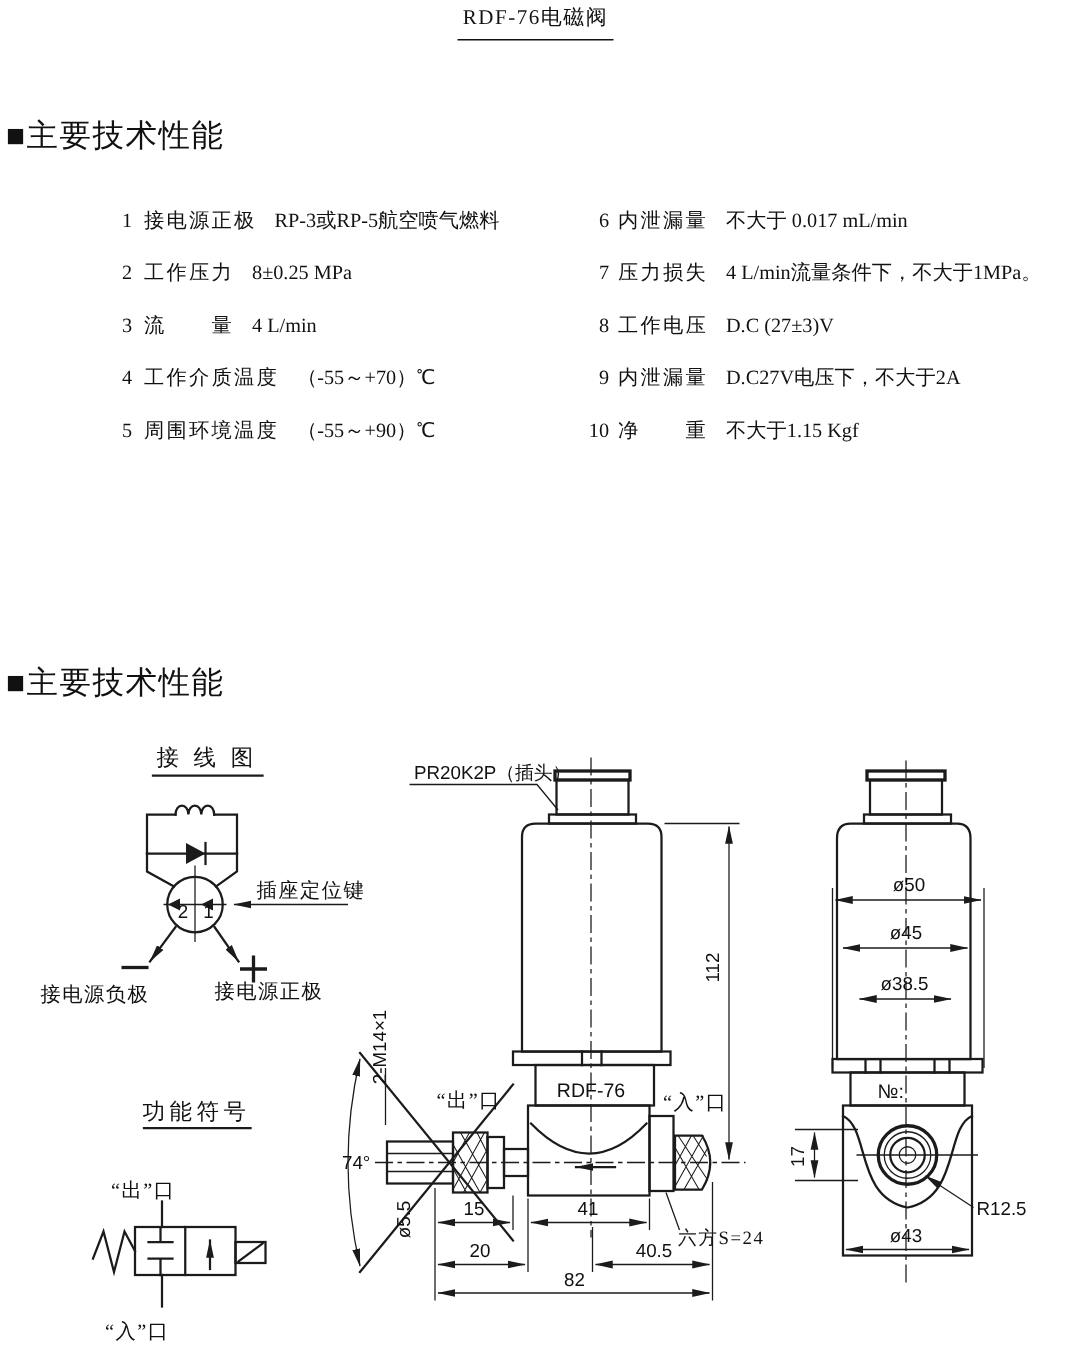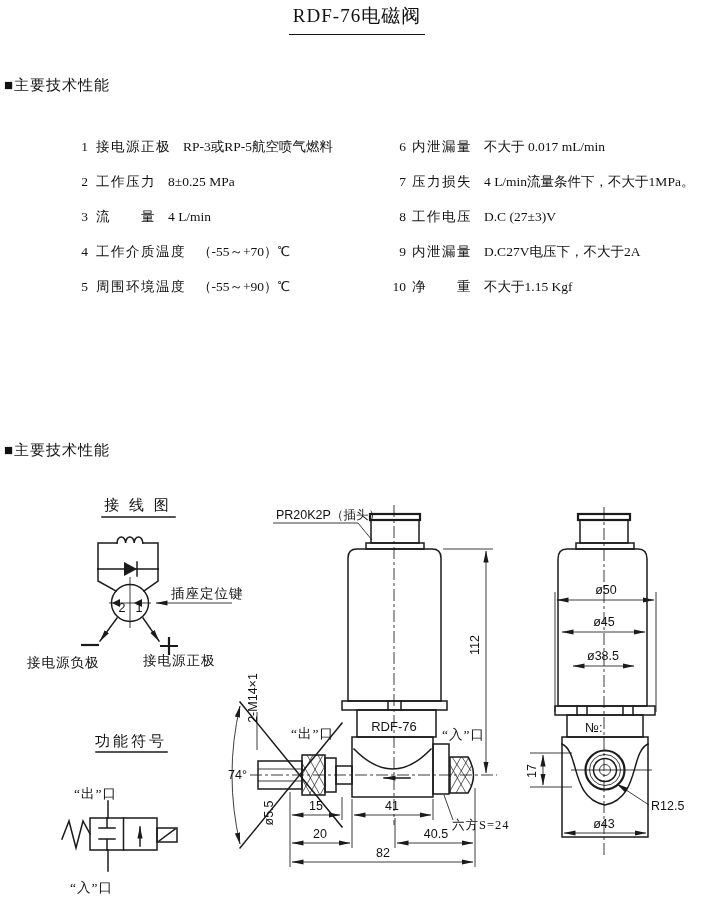--- a/index.html
+++ b/index.html
@@ -1,21 +1,21 @@
 <!DOCTYPE html>
 <html><head>
 <meta charset="utf-8">
 <style>
   html,body{margin:0;padding:0;}
   body{width:714px;height:906px;position:relative;background:#fff;overflow:hidden;
        font-family:"Liberation Serif",serif;color:#111;}
   .abs{position:absolute;}
-  .page-title{left:0;right:0;top:3px;text-align:center;font-size:19px;letter-spacing:1px;}
+  .page-title{left:0;right:0;top:3px;text-align:center;font-size:14px;letter-spacing:1px;}
   .page-title span{display:inline-block;border-bottom:1.6px solid #111;padding:0 4px 5px 4px;}
-  .sec-head{font-size:15px;letter-spacing:1px;}
+  .sec-head{font-size:21px;letter-spacing:1px;}
   .spec-col{font-size:13.5px;line-height:18px;}
   .spec-row{margin-bottom:17px;white-space:nowrap;display:flex;}
   .spec-num{display:inline-block;width:26px;text-align:right;flex:none;}
   .spec-col.right .spec-num{width:30px;}
   .spec-name{margin-left:8px;letter-spacing:1.5px;flex:none;}
   .spec-col.right .spec-name{margin-left:6px;}
   .spec-val{margin-left:12px;}
   svg{position:absolute;left:0;top:480px;}
   svg .ln{stroke:#1b1b1b;stroke-width:1.5;fill:none;stroke-linecap:square;}
   svg .ln2{stroke:#1b1b1b;stroke-width:2.2;fill:none;}

